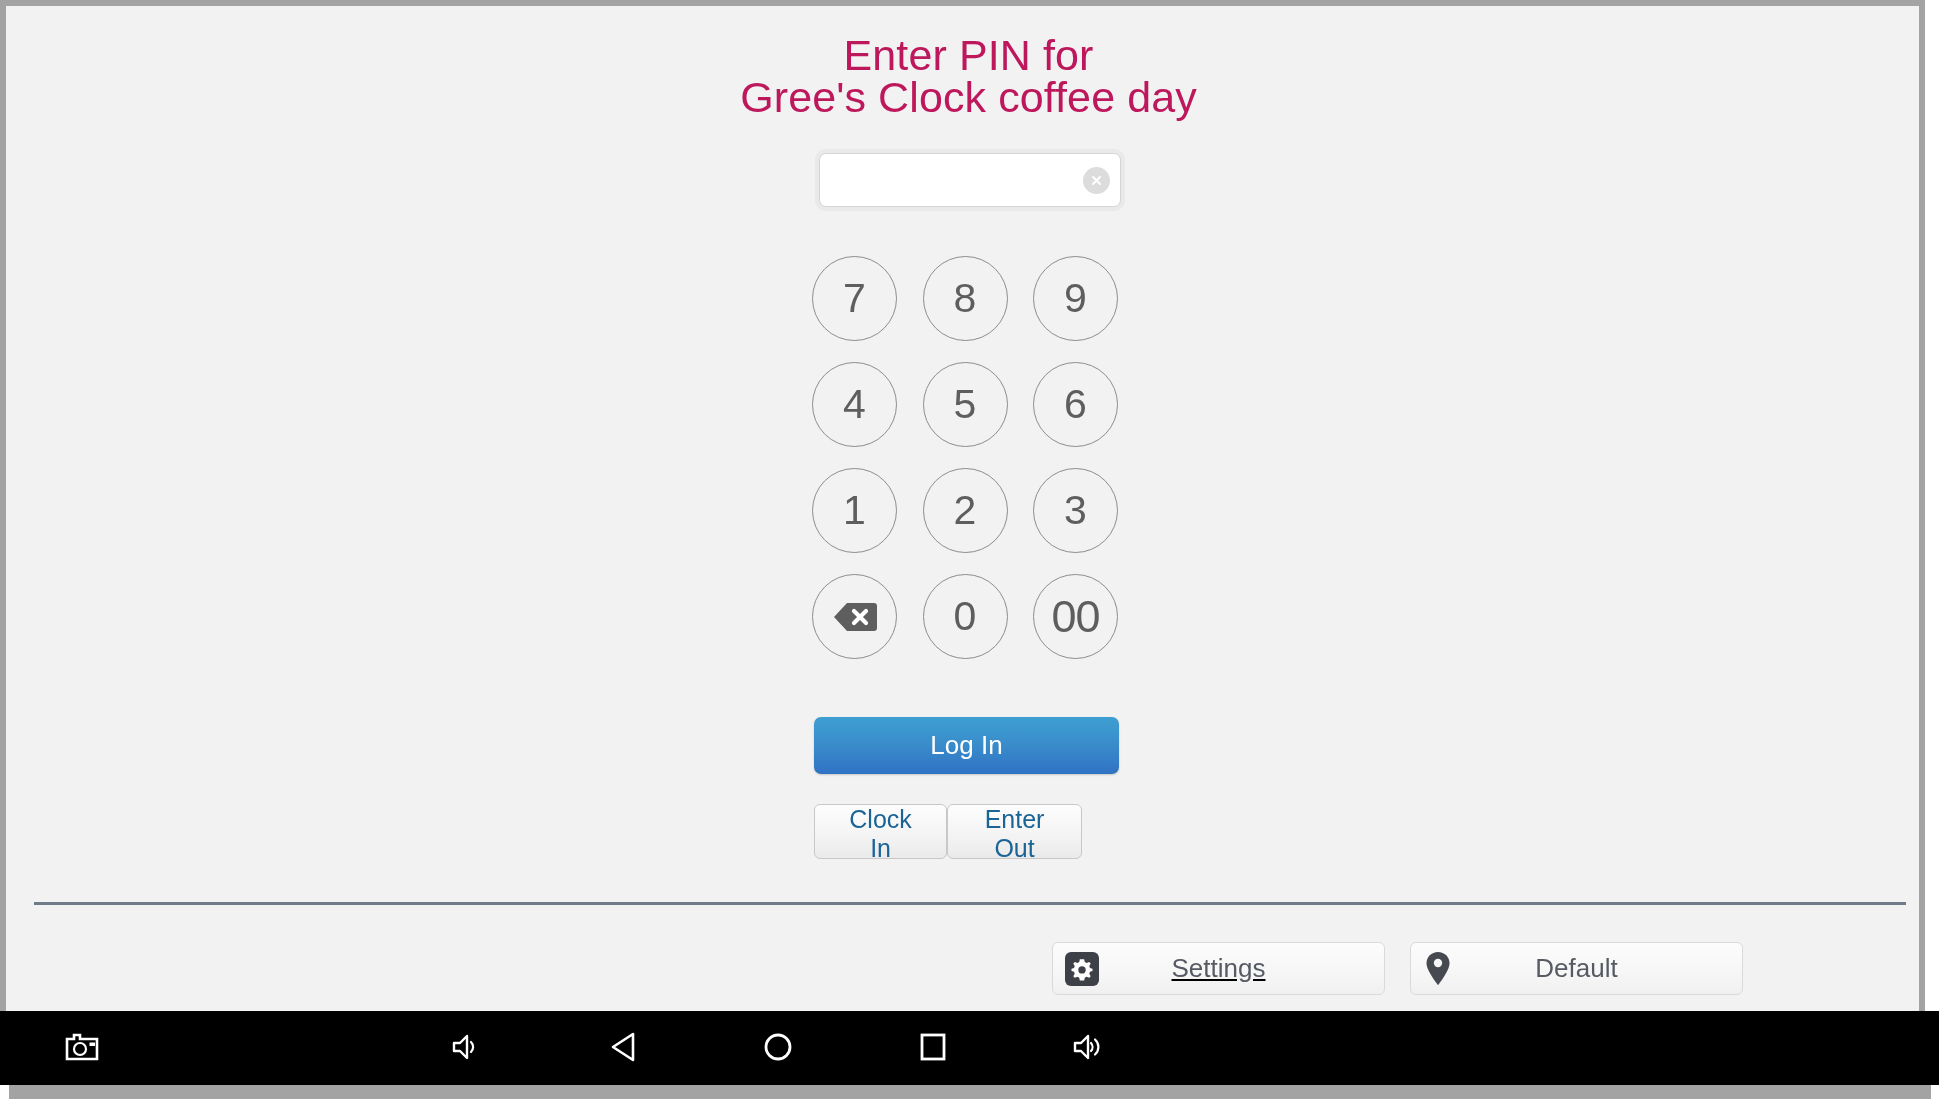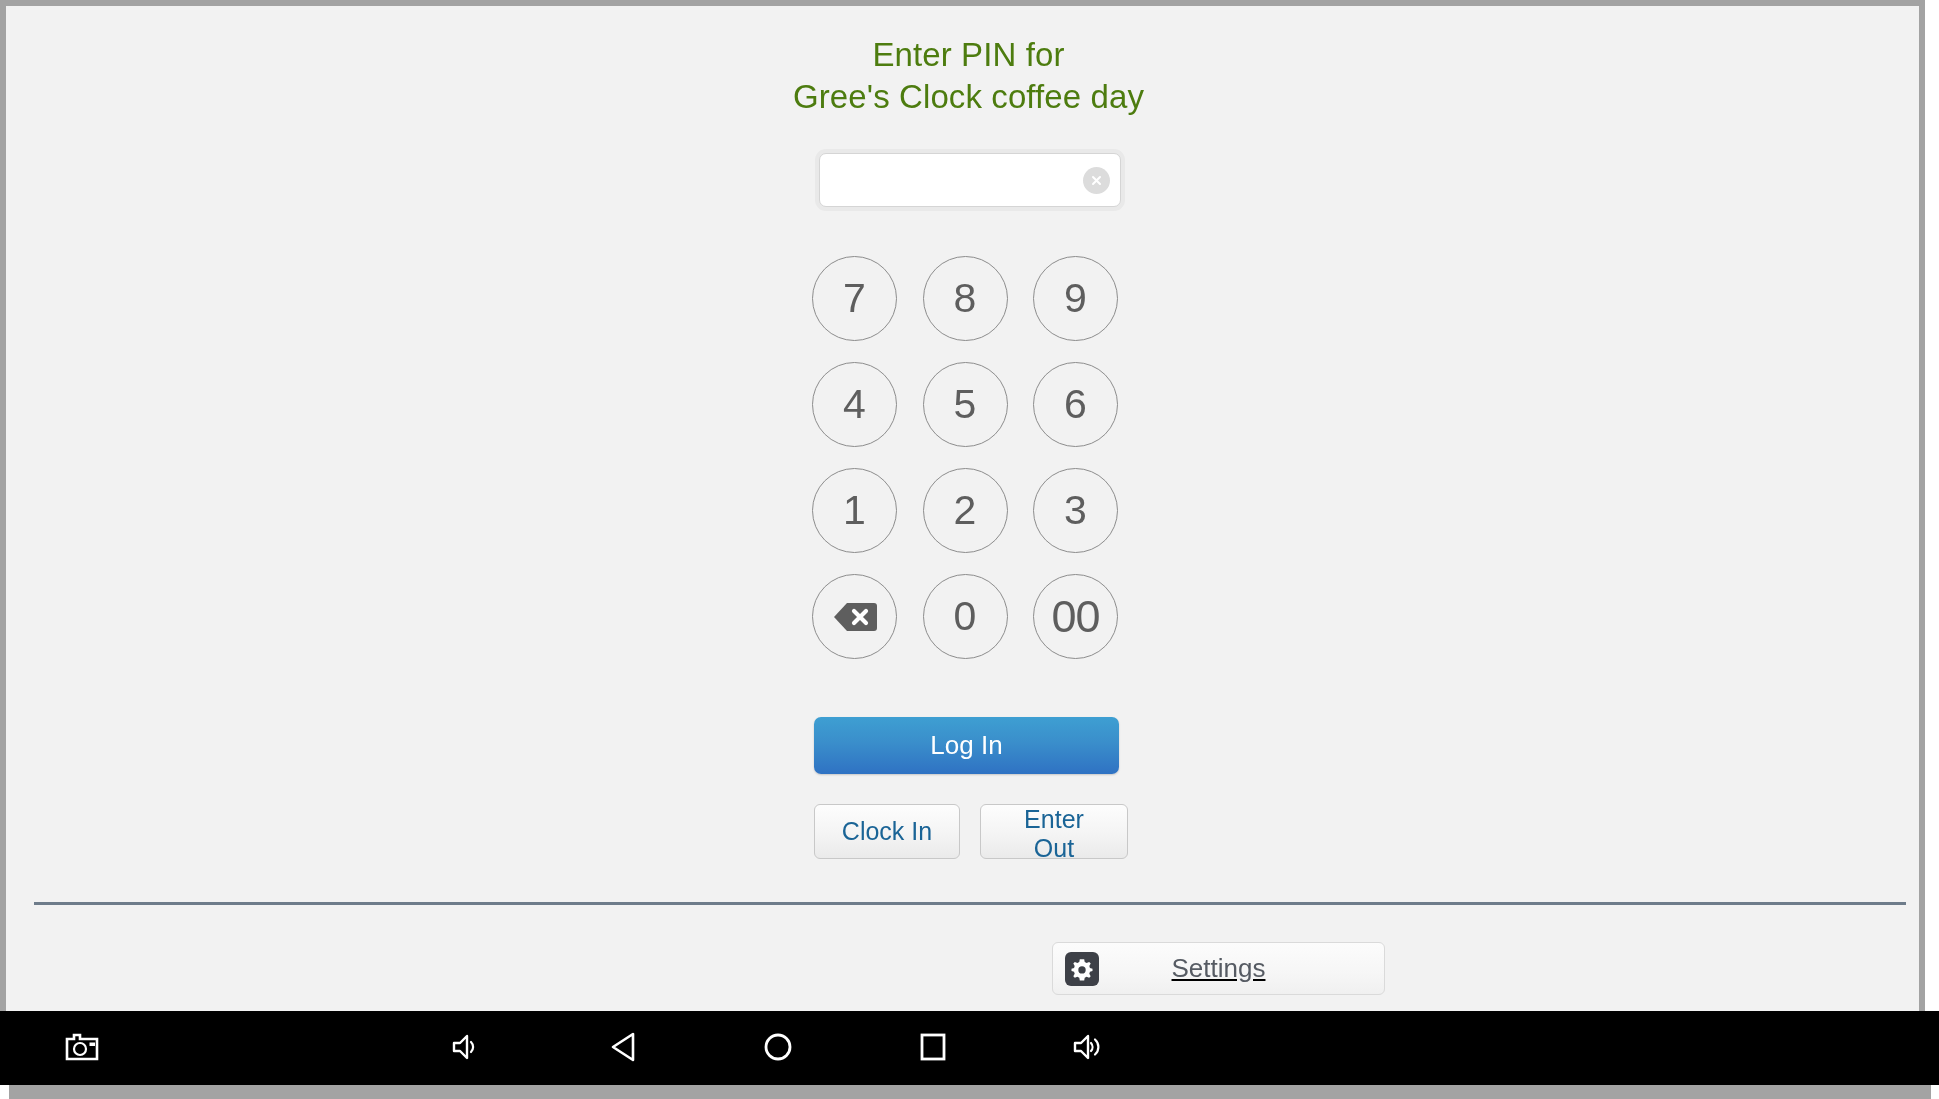--- a/index.html
+++ b/index.html
@@ -44,22 +44,22 @@
     width: 100%;
     height: 100%;
   }
 
   #title-block {
     position: absolute;
     left: 0;
     top: 28px;
     width: 1925px;
     text-align: center;
-    color: #4d7c0f;
-    font-size: 33px;
+    color: #be185d;
+    font-size: 43px;
     line-height: 42px;
     letter-spacing: 0.1px;
   }
   #title-block .line { display: block; }
 
   
   #pin-field-wrap {
     position: absolute;
     left: 813px;
     top: 147px;
@@ -151,21 +151,21 @@
     font-size: 26px;
     cursor: pointer;
     box-shadow: 0 1px 2px rgba(0,0,0,0.18);
   }
 
   
   #clock-row {
     position: absolute;
     left: 808px;
     top: 798px;
-    width: 314px;
+    width: 268px;
     display: flex;
     justify-content: space-between;
     align-items: center;
   }
   .clock-btn {
     height: 55px;
     border: 1px solid #c8c8c8;
     border-radius: 6px;
     background: linear-gradient(to bottom, #fdfdfd 0%, #f4f4f4 55%, #eaeaea 100%);
     color: #1a6496;
@@ -332,20 +332,29 @@
               <rect x="0" y="0" width="34" height="34" rx="6" fill="#3d4047"></rect>
               <g fill="#ffffff">
                 <path d="M17 7.2 L19.2 7.2 L19.7 10.0 A7.4 7.4 0 0 1 21.6 11.1 L24.2 10.0 L25.7 11.6 L24.3 14.0 A7.4 7.4 0 0 1 24.9 16.0 L27.5 16.8 L27.5 19.0 L24.9 19.8 A7.4 7.4 0 0 1 24.3 21.8 L25.7 24.2 L24.2 25.8 L21.6 24.7 A7.4 7.4 0 0 1 19.7 25.8 L19.2 28.6 L17 28.6 L14.8 28.6 L14.3 25.8 A7.4 7.4 0 0 1 12.4 24.7 L9.8 25.8 L8.3 24.2 L9.7 21.8 A7.4 7.4 0 0 1 9.1 19.8 L6.5 19.0 L6.5 16.8 L9.1 16.0 A7.4 7.4 0 0 1 9.7 14.0 L8.3 11.6 L9.8 10.0 L12.4 11.1 A7.4 7.4 0 0 1 14.3 10.0 L14.8 7.2 Z"></path>
               </g>
               <circle cx="17" cy="17.9" r="3.7" fill="#3d4047"></circle>
             </svg>
           </span>
           <span class="footer-label">Settings</span>
         </button>
 
+        <button class="footer-btn" id="location-button">
+          <span class="footer-icon">
+            <svg width="30" height="36" viewBox="0 0 30 36" aria-hidden="true">
+              <path d="M15 1 C8.4 1 3.5 6.0 3.5 12.2 C3.5 20.0 15 34 15 34 C15 34 26.5 20.0 26.5 12.2 C26.5 6.0 21.6 1 15 1 Z" fill="#46494f"></path>
+              <circle cx="15" cy="12" r="4.2" fill="#f6f6f6"></circle>
+            </svg>
+          </span>
+          <span class="footer-label">Default</span>
+        </button>
       </div>
 
     </div>
   </div>
 
   <div id="nav-bar">
     <button class="nav-item" id="nav-screenshot">
       <span>
         <svg width="34" height="30" viewBox="0 0 34 30" aria-hidden="true">
           <path d="M2 7 L9 7 L9 3 L15 3 L15 7 L32 7 L32 27 L2 27 Z" fill="none" stroke="#ffffff" stroke-width="2.6"></path>

